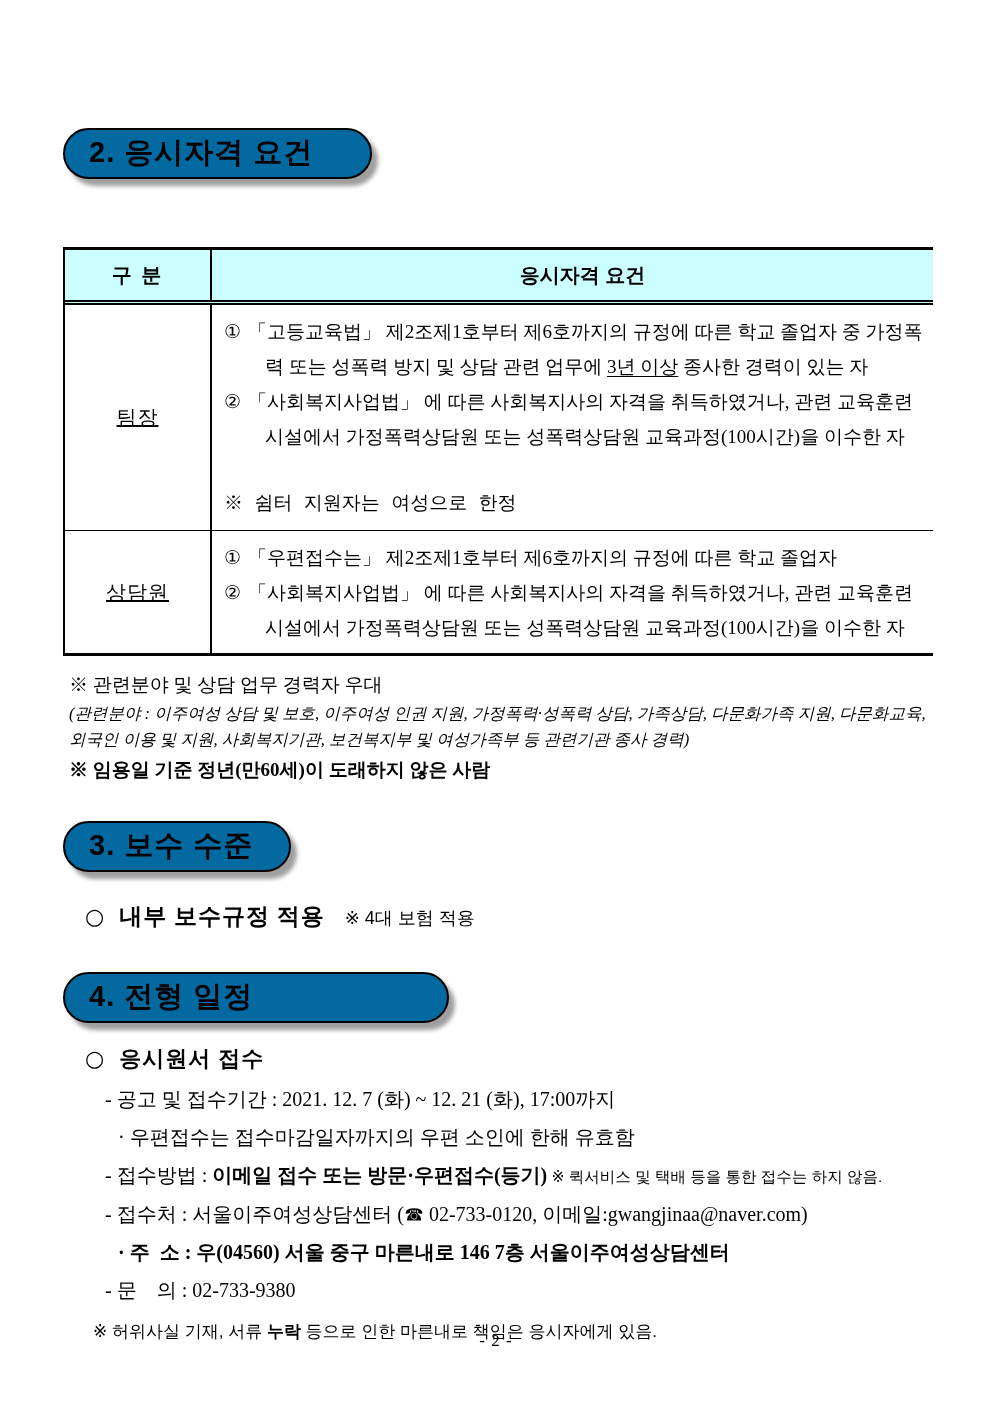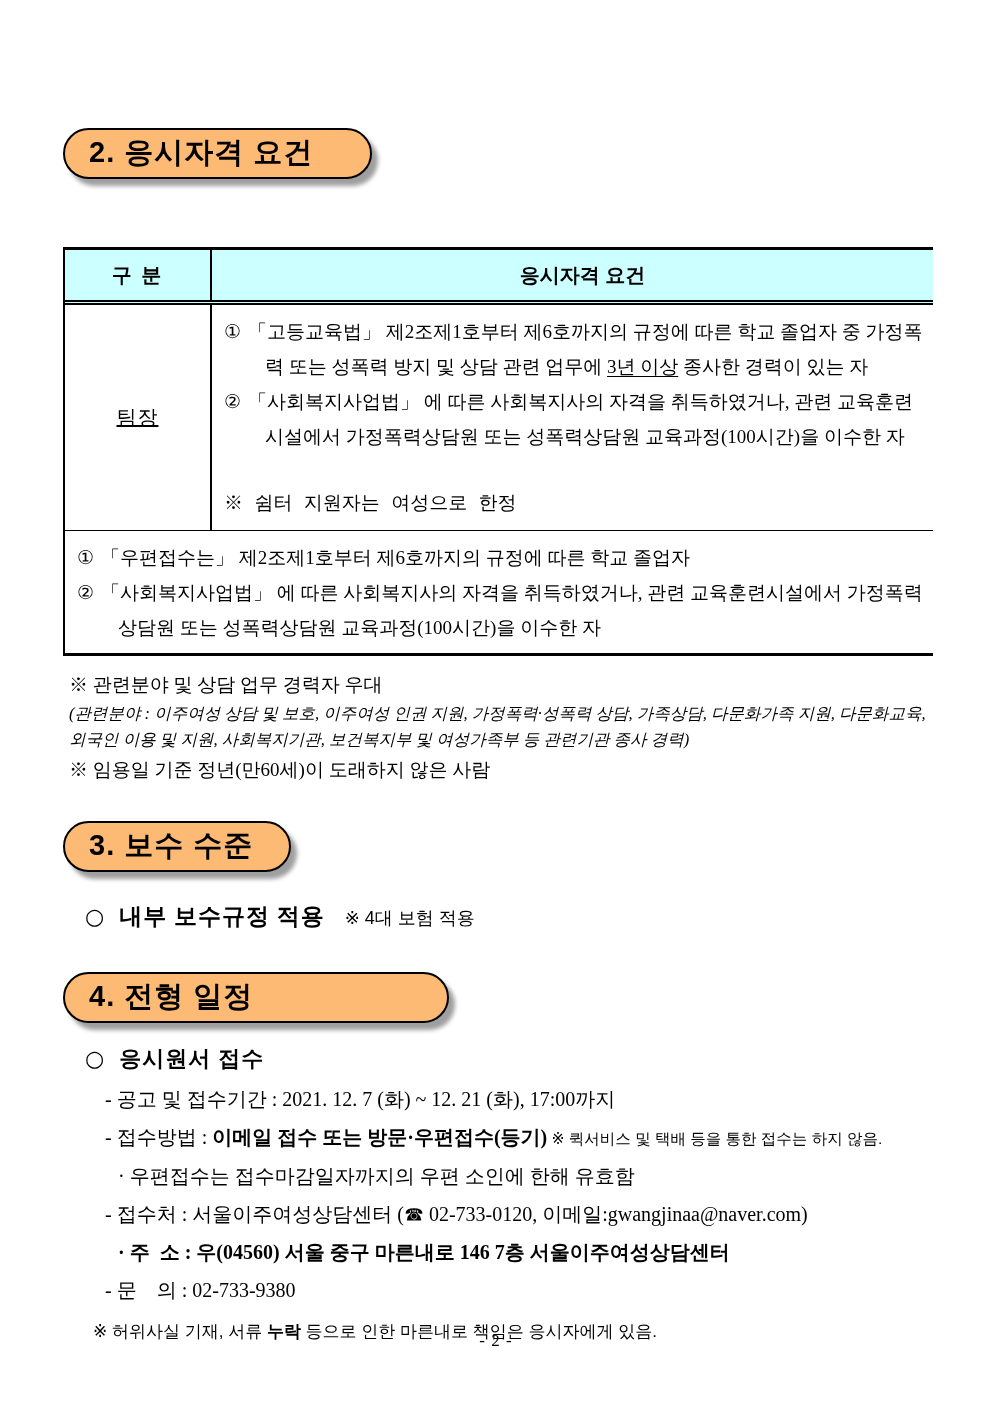--- a/index.html
+++ b/index.html
@@ -6,21 +6,21 @@
   body{
     width:992px;height:1403px;background:#ffffff;color:#000;
     font-family:"Liberation Serif","DejaVu Serif",serif;
     position:relative;overflow:hidden;
   }
   .page{padding:128px 59px 0 63px;box-sizing:border-box;}
 
   
   .title-box{
     display:flex;align-items:center;box-sizing:border-box;
-    border:2px solid #000;border-radius:30px;background:#fdba74;
+    border:2px solid #000;border-radius:30px;background:#0369a1;
     box-shadow:6px 7px 4px #9f9f9f;
     font-family:"Liberation Sans","DejaVu Sans",sans-serif;
     font-weight:bold;font-size:29px;letter-spacing:1px;
     padding:6px 20px 8px 24px;height:51px;
   }
   #box-qual{width:309px;}
   #box-salary{width:228px;margin-top:36px;}
   #box-schedule{width:386px;margin-top:40px;}
 
   
@@ -48,21 +48,21 @@
   .req-cell{flex:1;padding:9px 6px 8px 12px;font-size:19px;line-height:35px;}
   .req-item{margin:0;padding-left:41px;text-indent:-41px;}
   .num{margin-right:7px;}
   .u{text-decoration:underline;text-underline-offset:3px;}
   .shelter-note{margin:33px 0 0 0;font-family:Liberation Mono, monospace;}
 
   
   .table-notes{margin-top:14px;margin-left:6px;}
   .note-main{font-size:19px;margin:0;line-height:30px;}
   .note-italic{font-style:italic;font-size:16.5px;line-height:26px;margin:1px 0;}
-  .note-age{font-size:19px;margin:2px 0 0 0;line-height:30px;}
+  .note-age{font-size:19px;margin:2px 0 0 0;line-height:30px;font-weight:bold;}
 
   
   .salary-line{margin:29px 0 0 22px;display:flex;align-items:baseline;}
   .o-bullet{font-weight:bold;font-size:22px;font-family:"DejaVu Sans",sans-serif;}
   .salary-text{font-weight:bold;font-size:23px;margin-left:15px;letter-spacing:1px;}
   .salary-note{font-family:"Liberation Sans","DejaVu Sans",sans-serif;font-size:18px;margin-left:20px;}
 
   
   .subtitle-line{margin:21px 0 0 22px;display:flex;align-items:baseline;
     font-family:"Liberation Sans","DejaVu Sans",sans-serif;font-weight:bold;font-size:22px;}
@@ -98,20 +98,21 @@
     <div class="t-row row-leader">
       <div class="cat-col">팀장</div>
       <div class="req-cell">
         <p class="req-item"><span class="num">①</span><span>「고등교육법」 제2조제1호부터 제6호까지의 규정에 따른 학교 졸업자 중 가정폭력 또는 성폭력 방지 및 상담 관련 업무에 </span><span class="u">3년 이상</span><span> 종사한 경력이 있는 자</span></p>
         <p class="req-item"><span class="num">②</span><span>「사회복지사업법」 에 따른 사회복지사의 자격을 취득하였거나, 관련 교육훈련시설에서 가정폭력상담원 또는 성폭력상담원 교육과정(100시간)을 이수한 자</span></p>
         <p class="req-item shelter-note">※ 쉼터 지원자는 여성으로 한정</p>
       </div>
     </div>
 
     <div class="t-row row-counselor">
+      <div class="cat-col">상담원</div>
       <div class="req-cell">
         <p class="req-item"><span class="num">①</span><span>「우편접수는」 제2조제1호부터 제6호까지의 규정에 따른 학교 졸업자</span></p>
         <p class="req-item"><span class="num">②</span><span>「사회복지사업법」 에 따른 사회복지사의 자격을 취득하였거나, 관련 교육훈련시설에서 가정폭력상담원 또는 성폭력상담원 교육과정(100시간)을 이수한 자</span></p>
       </div>
     </div>
   </div>
 
   <div class="table-notes">
     <p class="note-main">※ 관련분야 및 상담 업무 경력자 우대</p>
     <p class="note-italic">(관련분야 : 이주여성 상담 및 보호, 이주여성 인권 지원, 가정폭력·성폭력 상담, 가족상담, 다문화가족 지원, 다문화교육, 외국인 이용 및 지원, 사회복지기관, 보건복지부 및 여성가족부 등 관련기관 종사 경력)</p>
@@ -131,22 +132,22 @@
     <span>4. 전형 일정</span>
   </div>
 
   <div class="subtitle-line">
     <span class="o-bullet">○</span>
     <span class="label">응시원서 접수</span>
   </div>
 
   <div class="sched-list">
     <p class="sched-line">- 공고 및 접수기간 : 2021. 12. 7 (화) ~ 12. 21 (화), 17:00까지</p>
+    <p class="sched-line indent2">· 우편접수는 접수마감일자까지의 우편 소인에 한해 유효함</p>
     <p class="sched-line"><span>- 접수방법 : </span><span class="bold">이메일 접수 또는 방문·우편접수(등기)</span><span class="small-note"> ※ 퀵서비스 및 택배 등을 통한 접수는 하지 않음.</span></p>
-    <p class="sched-line indent2">· 우편접수는 접수마감일자까지의 우편 소인에 한해 유효함</p>
     <p class="sched-line">- 접수처 : 서울이주여성상담센터 (☎ 02-733-0120, 이메일:gwangjinaa@naver.com)</p>
     <p class="sched-line indent2 bold pre">· 주  소 : 우(04560) 서울 중구 마른내로 146 7층 서울이주여성상담센터</p>
     <p class="sched-line pre">- 문    의 : 02-733-9380</p>
   </div>
 
   <p class="warning-line"><span>※ 허위사실 기재, 서류 </span><span class="bold">누락</span><span> 등으로 인한 마른내로 책임은 응시자에게 있음.</span></p>
 
 </div>
 
 <div class="footer">- 2 -</div>

